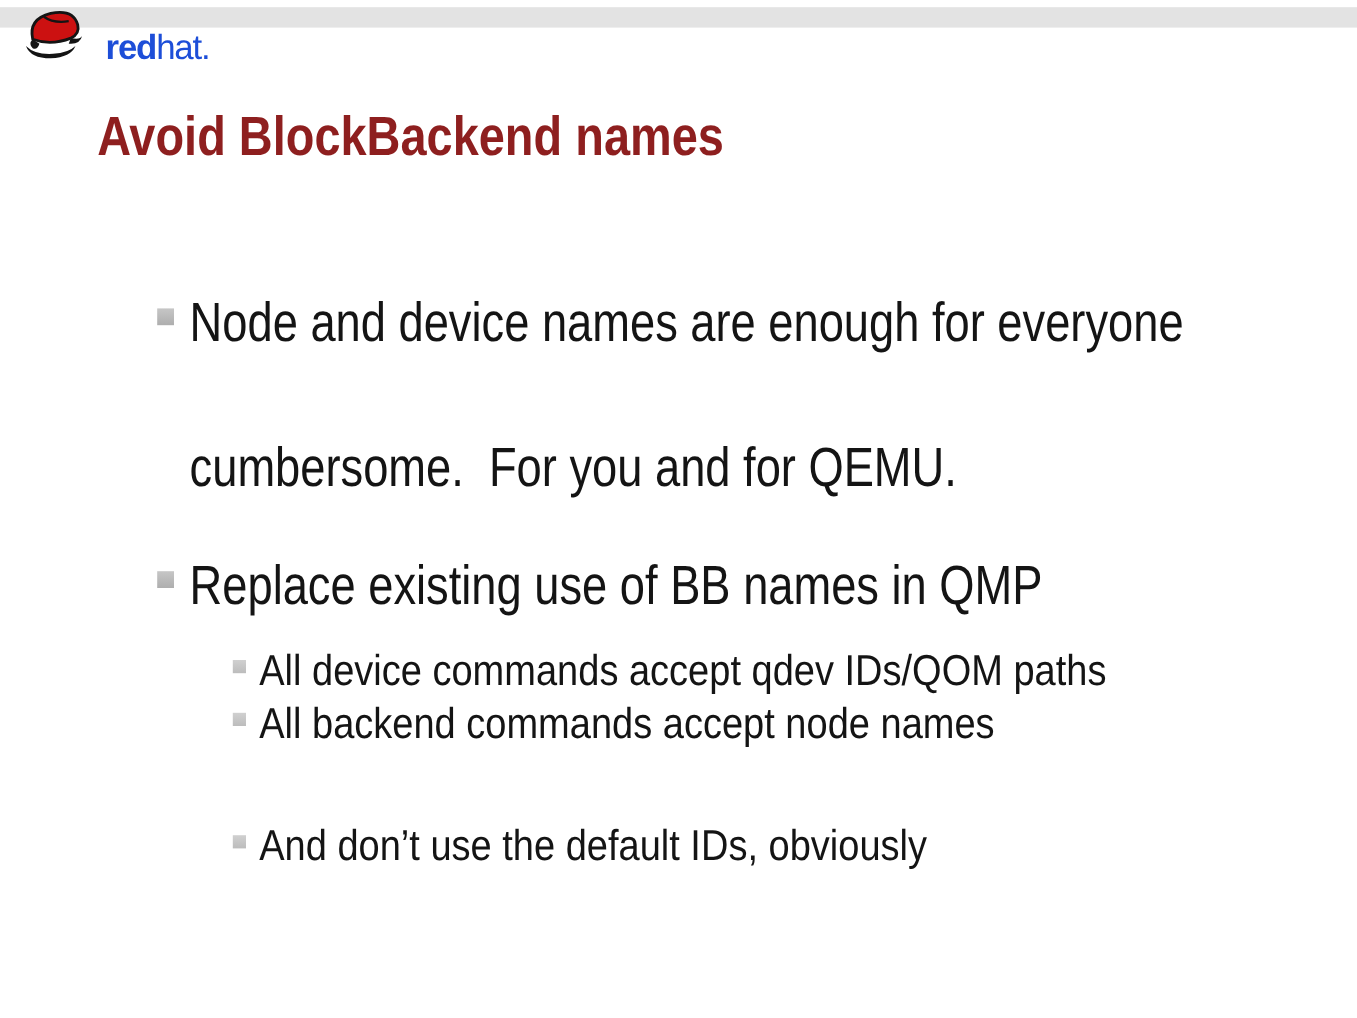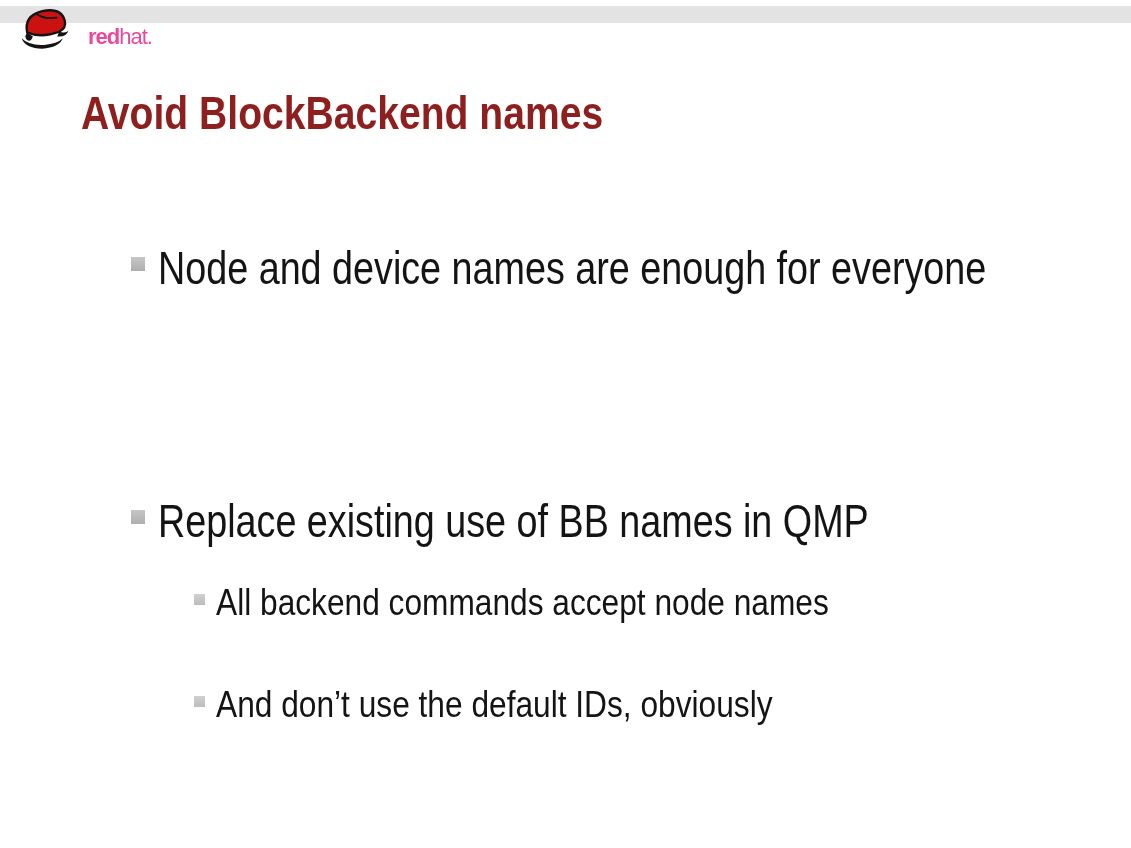--- a/index.html
+++ b/index.html
@@ -12,21 +12,21 @@
     color:#141414;
   }
   .top-band{
     position:absolute;left:0;top:6px;width:1131px;height:17px;
     background:#e3e3e3;
   }
   .logo{position:absolute;left:16px;top:2px;width:220px;height:50px;}
   .logo svg{position:absolute;left:0;top:2px;}
   .brand{
     position:absolute;left:72px;top:22px;
-    font-size:22px;letter-spacing:-1px;color:#ec4899;white-space:pre;
+    font-size:29px;letter-spacing:-1px;color:#1d4ed8;white-space:pre;
   }
   .brand .b1{font-weight:800;}
   .brand .b2{font-weight:500;}
   .title{
     position:absolute;left:81px;top:88px;margin:0;
     font-size:46px;font-weight:700;color:#8e1f1f;
     line-height:1.1;white-space:pre;
     transform:scaleX(0.85);transform-origin:0 0;
   }
   .row{position:absolute;left:0;width:1131px;height:56px;}
@@ -71,27 +71,34 @@
     <span class="brand"><span class="b1">red</span><span class="b2">hat.</span></span>
   </div>
 
   <h1 class="title">Avoid BlockBackend names</h1>
 
   <div class="row lvl1" style="top:243px">
     <span class="marker m1"></span>
     <span class="txt">Node and device names are enough for everyone</span>
   </div>
 
+  <div class="row cont" style="top:364px">
+    <span class="txt">cumbersome.  For you and for QEMU.</span>
+  </div>
 
 
-  <div class="row lvl1" style="top:496px">
+  <div class="row lvl1" style="top:462px">
     <span class="marker m1"></span>
     <span class="txt">Replace existing use of BB names in QMP</span>
   </div>
 
+  <div class="row lvl2" style="top:539px">
+    <span class="marker m2"></span>
+    <span class="txt">All device commands accept qdev IDs/QOM paths</span>
+  </div>
 
   <div class="row lvl2" style="top:583px">
     <span class="marker m2"></span>
     <span class="txt">All backend commands accept node names</span>
   </div>
 
 
   <div class="row lvl2" style="top:685px">
     <span class="marker m2"></span>
     <span class="txt">And don’t use the default IDs, obviously</span>

